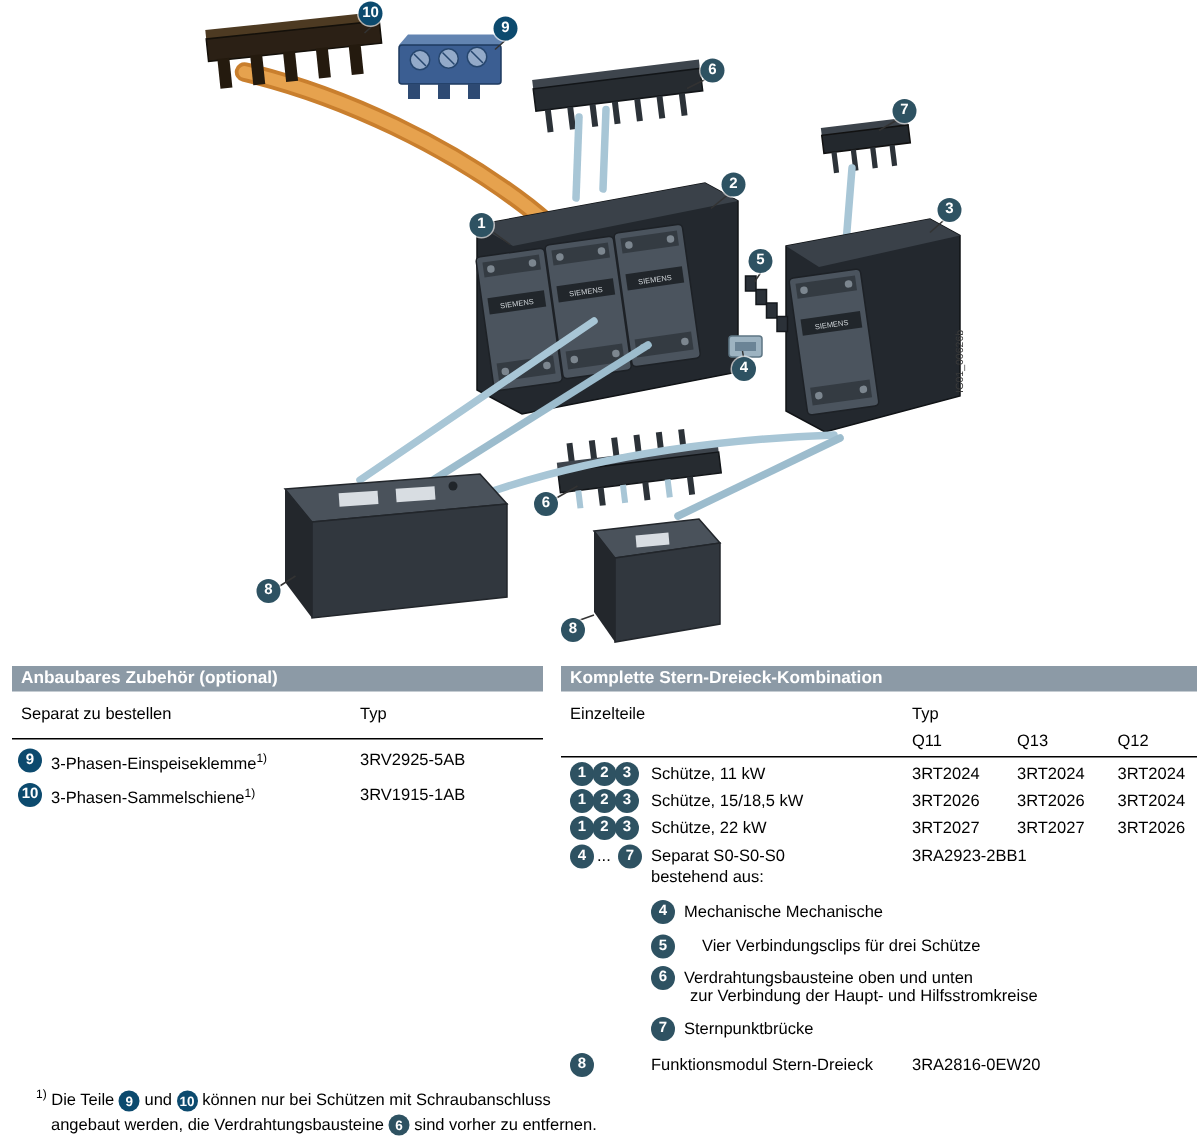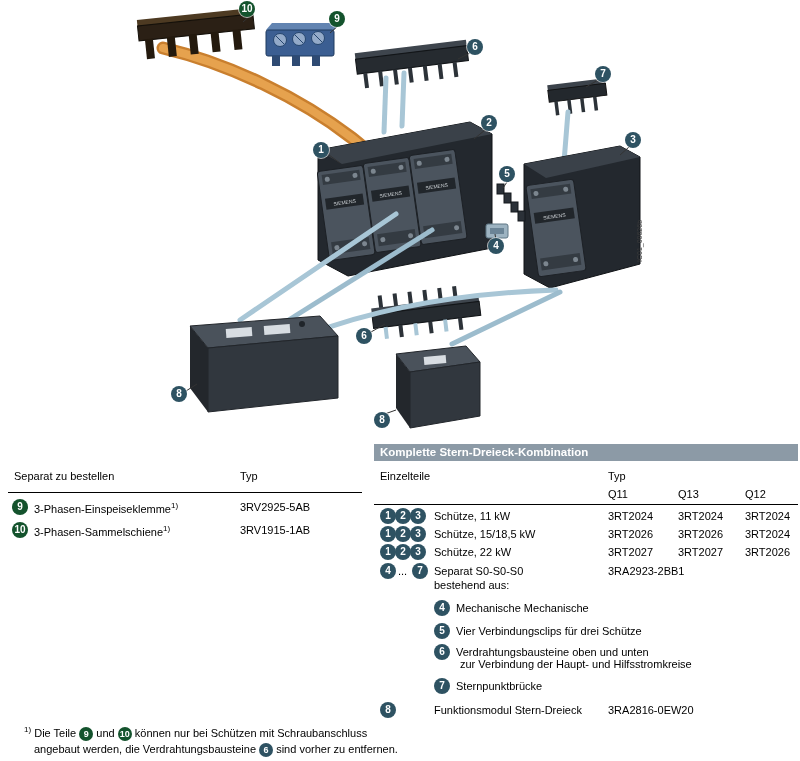--- a/index.html
+++ b/index.html
@@ -4,21 +4,21 @@
 <style>
   html,body { margin:0; padding:0; background:#fff; }
   body { font-family:"Liberation Sans", sans-serif; color:#000; }
   .page { position:relative; width:800px; height:761px; background:#fff; overflow:hidden; }
 
   .diagram { position:absolute; left:0; top:0; width:800px; height:440px; }
 
   .callout { display:inline-block; width:16px; height:16px; border-radius:50%;
              background:#2e5262; color:#fff; font-size:10px; font-weight:bold;
              line-height:16px; text-align:center; vertical-align:middle; }
-  .callout.orange { background:#14532d; }
+  .callout.orange { background:#0c4a6e; }
   .callout.abs { position:absolute; box-shadow:0 0 0 1px rgba(255,255,255,0.65); }
   .callout.sm { width:14px; height:14px; line-height:14px; font-size:9px; }
 
   .tbl { position:absolute; font-size:11px; }
   .tbl-header { position:absolute; left:0; top:0; right:0; height:17px; background:#8c9aa6;
                 color:#fff; font-weight:bold; font-size:11.5px; line-height:17px;
                 padding-left:6px; box-sizing:border-box; }
   .abs-el { position:absolute; white-space:nowrap; top:2px; }
   .colhead { font-weight:normal; }
   .hline { position:absolute; left:0; right:0; border-top:1px solid #000; }
@@ -226,20 +226,21 @@
     <div class="callout abs" style="left:313px;top:142px">1</div>
     <div class="callout abs" style="left:625px;top:132px">3</div>
     <div class="callout abs" style="left:499px;top:166px">5</div>
     <div class="callout abs" style="left:488px;top:238px">4</div>
     <div class="callout abs" style="left:356px;top:328px">6</div>
     <div class="callout abs" style="left:171px;top:386px">8</div>
     <div class="callout abs" style="left:374px;top:412px">8</div>
   </div>
 
   <div class="tbl" style="left:8px;top:444px;width:354px;height:110px">
+    <div class="tbl-header">Anbaubares Zubehör (optional)</div>
     <span class="abs-el colhead" style="left:6px;top:26px">Separat zu bestellen</span>
     <span class="abs-el colhead" style="left:232px;top:26px">Typ</span>
     <div class="hline" style="top:48px"></div>
 
     <div class="lrow" style="top:55px">
       <span class="callout orange cabs" style="left:4px">9</span>
       <span class="abs-el" style="left:26px"><span>3-Phasen-Einspeiseklemme</span><sup>1)</sup></span>
       <span class="abs-el" style="left:232px">3RV2925-5AB</span>
     </div>
     <div class="lrow" style="top:78px">
@@ -297,21 +298,21 @@
       <span class="abs-el" style="left:234px">3RA2923-2BB1</span>
     </div>
 
     <div class="rrow" style="top:156px">
       <span class="callout cabs" style="left:60px">4</span>
       <span class="abs-el" style="left:82px">Mechanische Mechanische</span>
     </div>
 
     <div class="rrow" style="top:179px">
       <span class="callout cabs" style="left:60px">5</span>
-      <span class="abs-el" style="left:82px">Vier Verbindungsclips für drei Schütze</span>
+      <span class="abs-el" style="left:94px">Vier Verbindungsclips für drei Schütze</span>
     </div>
 
     <div class="rrow" style="top:200px;height:30px">
       <span class="callout cabs" style="left:60px">6</span>
       <span class="abs-el" style="left:82px">Verdrahtungsbausteine oben und unten</span>
       <span class="abs-el" style="left:86px;top:14px">zur Verbindung der Haupt- und Hilfsstromkreise</span>
     </div>
 
     <div class="rrow" style="top:234px">
       <span class="callout cabs" style="left:60px">7</span>

